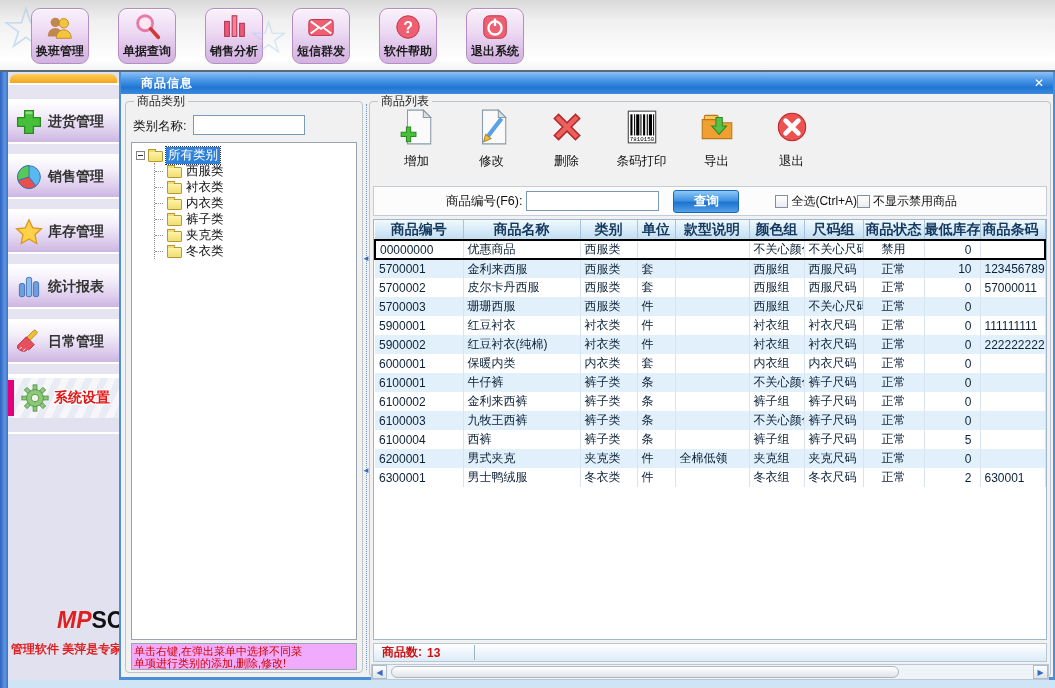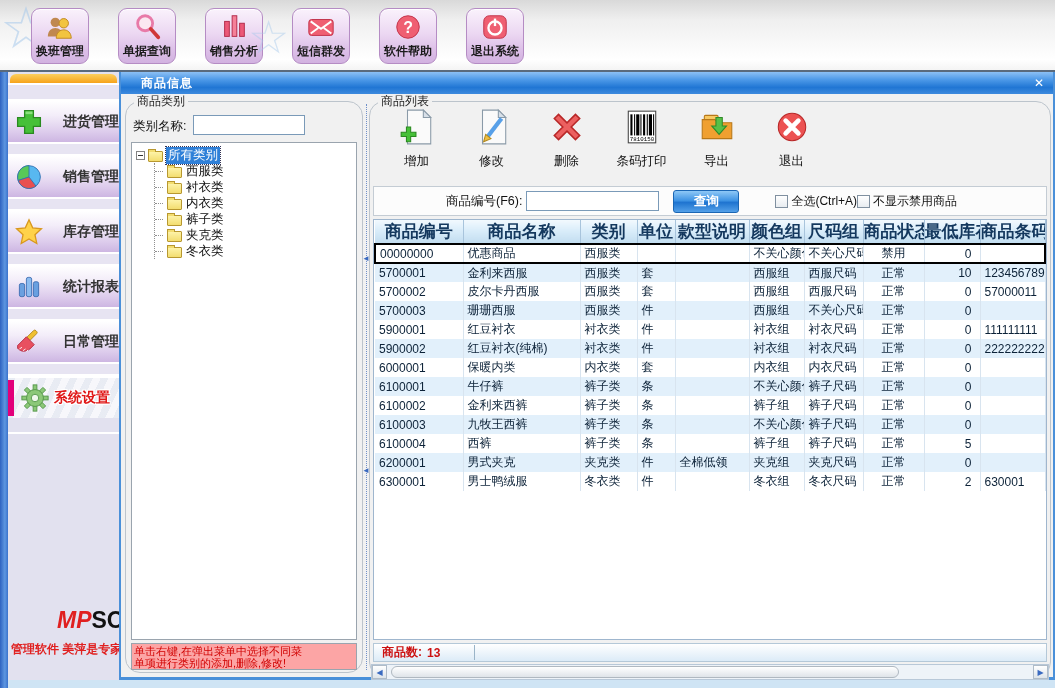--- a/index.html
+++ b/index.html
@@ -25,21 +25,21 @@
   .leftstrip { position:absolute; left:0; top:72px; width:8px; height:616px;
     background:linear-gradient(90deg,#2e62c0,#5d96e0 60%,#3a72cc); }
   .bottomstrip { position:absolute; left:8px; top:680px; width:1047px; height:8px; background:#cfe4f4; }
 
   
   .sidebar { position:absolute; left:8px; top:72px; width:111px; height:608px; background:#e2e1ef; overflow:hidden; }
   .orangebar { height:9px; margin:2px 2px 0 2px; border-radius:6px 6px 0 0;
     background:linear-gradient(180deg,#fccf5e,#f6a31b); }
   .side-gap { height:14px; background:#e7e4f2; border-top:2px solid #fff; border-bottom:2px solid #fff; }
   .side-gap.first { height:18px; }
-  .snav { height:41px; display:flex; align-items:center; padding-left:7px; gap:20px; cursor:pointer;
+  .snav { height:41px; display:flex; align-items:center; padding-left:7px; gap:5px; cursor:pointer;
     background:linear-gradient(180deg,#ffffff 0%,#f3edf9 35%,#ddccec 75%,#cdb6e2 100%); }
   .snav .sicon, .snav .sicon svg { width:28px; height:28px; flex:none; }
   .snav .slbl { font-size:14px; font-weight:bold; color:#333; white-space:nowrap; }
   .side-settings { position:relative; height:42px; display:flex; align-items:center; padding-left:12px; gap:4px; cursor:pointer;
     border-top:2px solid #fff;
     background:#f7f7fb repeating-linear-gradient(115deg,rgba(215,222,234,.45) 0 7px,rgba(255,255,255,0) 7px 14px); }
   .side-settings .magenta { position:absolute; left:0; top:2px; bottom:2px; width:6px; background:#e2007a; }
   .side-settings .sicon, .side-settings .sicon svg { width:30px; height:30px; flex:none; }
   .side-settings .slbl { font-size:14px; font-weight:bold; color:#e01818;
     text-shadow:1px 1px 0 #fff,-1px -1px 0 #fff,1px -1px 0 #fff,-1px 1px 0 #fff; white-space:nowrap; }
@@ -51,39 +51,39 @@
 
   
   .mainwin { position:absolute; left:119px; top:72px; width:936px; height:608px;
     border-left:2px solid #4a90d9; border-right:2px solid #4a90d9; border-bottom:3px solid #4a90d9; background:#f1f1f1; }
   .titlebar { height:22px; display:flex; align-items:center;
     background:linear-gradient(180deg,#8cc0f4 0%,#4d99e8 35%,#2076d4 70%,#3d8ade 100%); }
   .titlebar .title { margin-left:20px; font-size:12px; font-weight:bold; color:#fff; letter-spacing:1px; }
   .titlebar .close { margin-left:auto; margin-right:9px; color:#fff; font-size:12px; font-weight:bold; cursor:pointer; line-height:12px; }
   .panel { position:relative; width:100%; height:583px; background:#f1f1f1; }
 
-  .group { position:absolute; border:1px solid #bcc4cc; border-radius:15px; }
+  .group { position:absolute; border:1px solid #bcc4cc; border-radius:4px; }
   .legend { position:absolute; top:-8px; left:8px; background:#f1f1f1; padding:0 3px; font-size:12px; color:#222; line-height:15px; }
   .grp-left  { left:4px;  top:7px; width:238px; height:572px; }
   .grp-right { left:248px; top:7px; width:682px; height:576px; }
 
   
   .fld-lbl { position:absolute; left:7px; top:16px; font-size:12.5px; color:#111; }
   .fld-input { position:absolute; left:67px; top:13px; width:112px; height:20px; border:1px solid #7a9ab8; background:#fff; font-size:12px; padding:0 3px; }
   .treebox { position:absolute; left:5px; top:40px; width:226px; height:498px; background:#fff; border:1px solid #9aa4ae; overflow:hidden; padding-top:4px; }
   .tree-row { display:flex; align-items:center; height:16px; padding-left:4px; gap:3px; font-size:12.5px; color:#111; }
   .expbox { width:9px; height:9px; border:1px solid #848484; background:#fff; position:relative; flex:none; }
   .expbox::after { content:""; position:absolute; left:1px; right:1px; top:3px; border-top:1px solid #333; }
   .folder { width:15px; height:11px; background:linear-gradient(180deg,#fdf3a8,#f3dd70); border:1px solid #b89830; border-radius:1px; position:relative; flex:none; margin-top:2px; }
   .folder::before { content:""; position:absolute; top:-3px; left:-1px; width:6px; height:2px; background:#f3dd70; border:1px solid #b89830; border-bottom:none; }
   .root-lbl { background:#2f80d8; color:#fff; padding:0 2px; outline:1px dotted #335; }
   .tree-kids { margin-left:22px; border-left:1px dotted #909090; }
   .tree-kid { display:flex; align-items:center; height:16px; gap:4px; font-size:12.5px; color:#111; cursor:default; }
   .tree-kid::before { content:""; width:8px; border-top:1px dotted #909090; flex:none; }
-  .hintbox { position:absolute; left:5px; top:541px; width:226px; height:27px; background:#fca5a5; border:1px solid #9aa4ae;
+  .hintbox { position:absolute; left:5px; top:541px; width:226px; height:27px; background:#f0abfc; border:1px solid #9aa4ae;
     font-size:11px; line-height:12px; color:#d00000; padding:1px 2px; white-space:nowrap; overflow:hidden; }
 
   
   .splitter { position:absolute; left:242px; top:10px; height:566px; width:7px; border-left:1px dotted #6f8fc8; margin-left:3px; }
   .splitter .arr { position:absolute; left:-5px; font-size:8px; color:#3a6ac0; }
 
   
   .ptoolbar { position:absolute; left:9px; top:6px; display:flex; }
   .pbtn { width:75px; text-align:center; cursor:pointer; }
   .pbtn .picon, .pbtn .picon svg { width:38px; height:38px; }
@@ -96,21 +96,21 @@
   .qbtn { margin-left:14px; width:66px; height:23px; border:1px solid #1a66b4; border-radius:3px; cursor:pointer;
     background:linear-gradient(180deg,#8ec8f6 0%,#3f94e4 45%,#1f74d0 55%,#53a0e8 100%);
     color:#fff; font-size:12.5px; font-weight:bold; font-family:inherit; }
   .cblab { display:flex; align-items:center; gap:3px; font-size:12px; color:#111; cursor:pointer; white-space:nowrap; }
   .cblab.cb1 { margin-left:36px; }
   .cblab.cb2 { }
   .cb { width:13px; height:13px; border:1px solid #8090a0; background:linear-gradient(180deg,#fff,#e8ecf0); flex:none; }
 
   .tablewrap { position:absolute; left:3px; right:3px; top:117px; height:421px; background:#fff; border:1px solid #9fb6ce; overflow:hidden; }
   table { border-collapse:collapse; table-layout:fixed; width:100%; }
-  th { height:20px; font-size:17px; font-weight:bold; color:#14385e;
+  th { height:20px; font-size:14px; font-weight:bold; color:#14385e;
     background:linear-gradient(180deg,#f2f9fe 0%,#daedfa 45%,#c2ddf0 100%);
     border-right:1px solid #a8c4dc; border-bottom:1px solid #8aa8c4; white-space:nowrap; overflow:hidden; }
   td { height:19px; font-size:12px; color:#0c2238; padding:0 4px; white-space:nowrap; overflow:hidden;
     border-right:1px solid rgba(168,196,220,.45); }
   tbody tr:nth-child(even) { background:#e2f0fb; }
   tbody tr.sel { background:#fff; }
   tbody tr.sel td { border-top:2px solid #000; border-bottom:2px solid #000; }
   tbody tr.sel td:first-child { border-left:2px solid #000; }
   tbody tr.sel td:last-child  { border-right:2px solid #000; }
   .a-c { text-align:center; } .a-r { text-align:right; padding-right:8px; }

